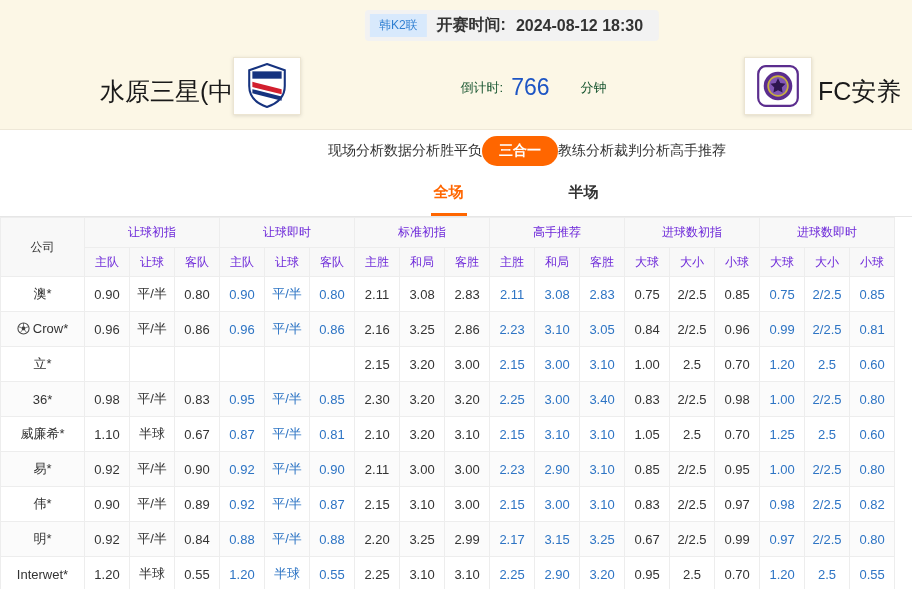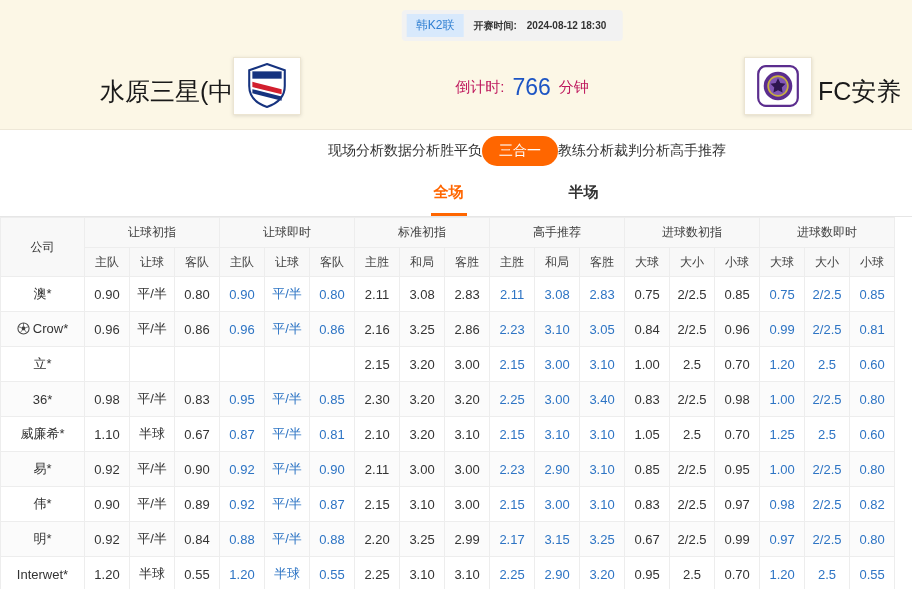--- a/index.html
+++ b/index.html
@@ -6,53 +6,53 @@
   html,body { width:912px; height:589px; background:#fff; overflow:hidden;
               font-family:"Liberation Sans", sans-serif; }
 
   
   .top { position:relative; height:130px; background:#fcf7e6; border-bottom:1px solid #eee8d8; }
   .kickoff-bar { position:absolute; top:10px; left:512px; transform:translateX(-50%);
                  display:inline-flex; align-items:center; gap:10px;
                  background:#f2f2f2; border-radius:4px; padding:4px 16px 4px 5px; white-space:nowrap; }
   .league-badge { background:#d8e9fc; color:#2f7fd1; font-size:12px; padding:3px 9px;
                   border-radius:0; cursor:pointer; }
-  .kick-label, .kick-time { font-size:10px; font-weight:bold; color:#333; }
+  .kick-label, .kick-time { font-size:16px; font-weight:bold; color:#333; }
   .team-name { position:absolute; top:75px; font-size:25px; font-weight:normal; color:#1a1a1a; white-space:nowrap; }
   .home-name { left:100px; }
   .away-name { left:818px; }
   .logo-box { position:absolute; top:57px; width:68px; height:58px; background:#fff;
               border:1px solid #ece5d2; box-shadow:0 1px 4px rgba(0,0,0,.13);
               display:flex; align-items:center; justify-content:center; }
   .home-logo { left:233px; }
   .away-logo { left:744px; }
   .countdown { position:absolute; top:74px; left:522px; transform:translateX(-50%);
                display:flex; align-items:center; white-space:nowrap; }
-  .cd-label, .cd-unit { font-size:15px; color:#be185d; }
+  .cd-label, .cd-unit { font-size:13px; color:#14532d;margin-left:23px; }
   .cd-value { font-size:23px; font-weight:normal; color:#1d55c4; margin:0 8px; }
 
   
   .nav { height:42px; background:#fff; display:flex; align-items:center; justify-content:center;
          padding-left:142px; }
   .nav-item { font-size:14px; color:#333; cursor:pointer; white-space:nowrap; }
-  .nav-item.active { background:#f60; color:#fff; padding:6px 17px; border-radius:16px; font-weight:normal; }
+  .nav-item.active { background:#f60; color:#fff; padding:6px 17px; border-radius:16px; font-weight:bold; }
 
   
   .subtabs { height:45px; background:#fff; display:flex; justify-content:center; gap:99px;
              padding-left:120px; border-bottom:1px solid #e6e6e6; }
   .subtab { font-size:15px; font-weight:bold; color:#333; display:flex; align-items:center;
             border-bottom:3px solid transparent; padding:0 3px; cursor:pointer; }
   .subtab.active { color:#f60; border-bottom-color:#f60; }
 
   
   table { border-collapse:collapse; table-layout:fixed; width:894px; font-size:13px; background:#fff; }
   th, td { border:1px solid #ededed; text-align:center; white-space:nowrap; overflow:hidden; }
   thead tr:first-child th { height:30px; }
   thead tr:last-child th  { height:29px; }
-  thead th { background:#f8f8f8; font-weight:normal; color:#404040; font-size:12px; }
+  thead th { background:#f8f8f8; font-weight:normal; color:#6d28d9; font-size:12px; }
   tbody td { height:35px; color:#333; }
   tbody tr:nth-child(even) td { background:#fbfbfb; }
   td.live { color:#2d74c4; }
   .grp-start { border-left:1px solid #dedede; }
   .company-col { color:#333; }
   td.company-col { cursor:pointer; }
   .ball { display:inline-block; vertical-align:-2px; margin-right:3px; }
 </style>
 </head>
 <body>

